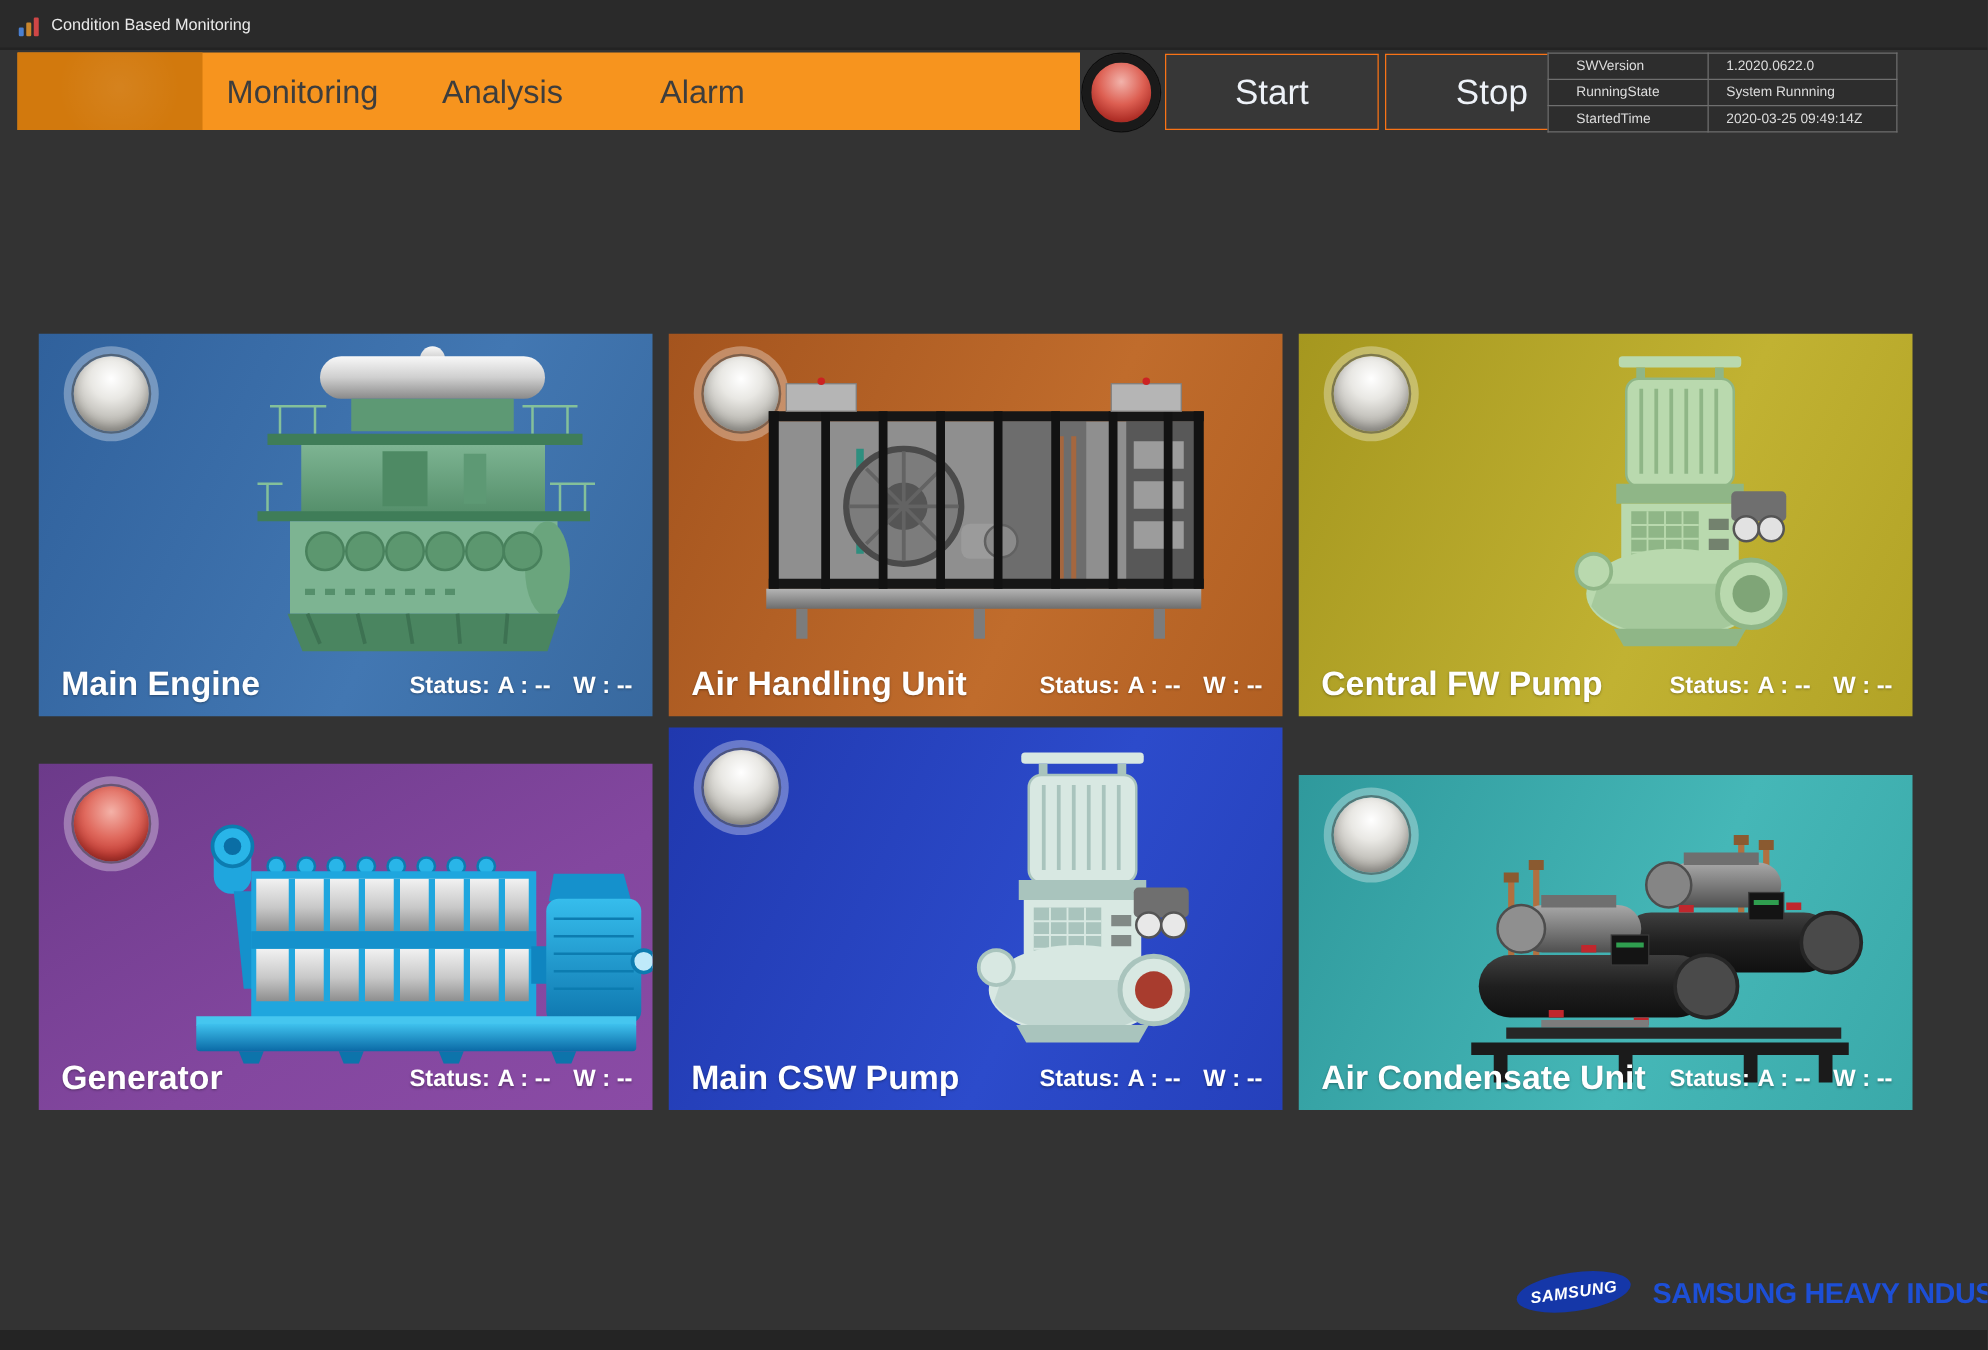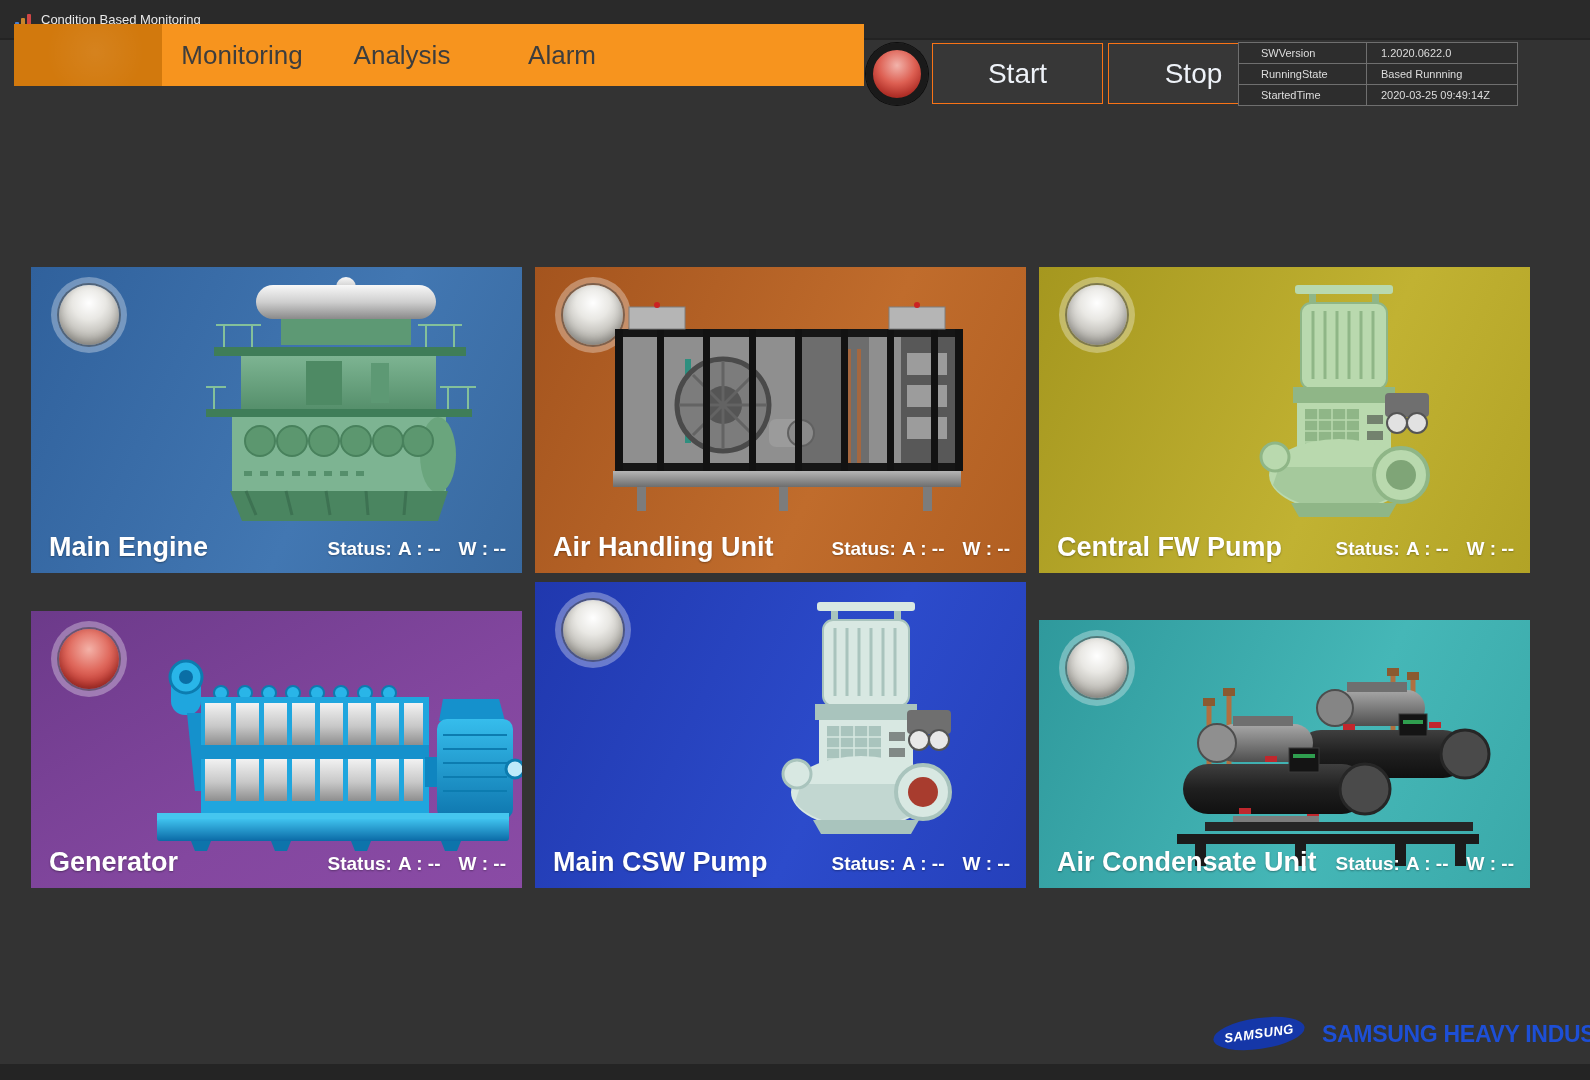--- a/index.html
+++ b/index.html
@@ -19,21 +19,21 @@
   }
   .app-icon { position:absolute; left:15px; top:12px; width:18px; height:17px; display:flex; align-items:flex-end; gap:2px; }
   .app-icon i { display:block; width:4px; border-radius:1px; }
   .app-icon i.b1 { height:7px;  background:#4a7fd0; }
   .app-icon i.b2 { height:11px; background:#c9862d; }
   .app-icon i.b3 { height:15px; background:#cf4646; }
   .titlebar-text { position:absolute; left:41px; top:12px; font-size:13px; color:#eaeaea; }
 
   
   .navbar {
-    position:absolute; left:14px; top:24px; width:850px; height:62px;
+    position:absolute; left:14px; top:42px; width:850px; height:62px;
     background:#f7941e; display:flex; align-items:center;
   }
   .nav-logo-area {
     width:148px; height:62px; background:#d2790d; position:relative; flex:0 0 148px;
   }
   .nav-logo-area::after {
     content:""; position:absolute; inset:0;
     background:radial-gradient(circle at 55% 45%, rgba(255,255,255,0.07) 0%, rgba(255,255,255,0.0) 55%);
   }
   .nav-tabs { display:flex; height:100%; align-items:center; }
@@ -152,21 +152,21 @@
 <div class="ctl-button ctl-stop">Stop</div>
 
 <table class="sysinfo">
   <tbody>
       <tr>
     <td class="k">SWVersion</td>
     <td class="v">1.2020.0622.0</td>
   </tr>
   <tr>
     <td class="k">RunningState</td>
-    <td class="v">Based Runnning</td>
+    <td class="v">System Runnning</td>
   </tr>
   <tr>
     <td class="k">StartedTime</td>
     <td class="v">2020-03-25 09:49:14Z</td>
   </tr>
 </tbody>
   </table>
 
 <div class="tiles">
 

